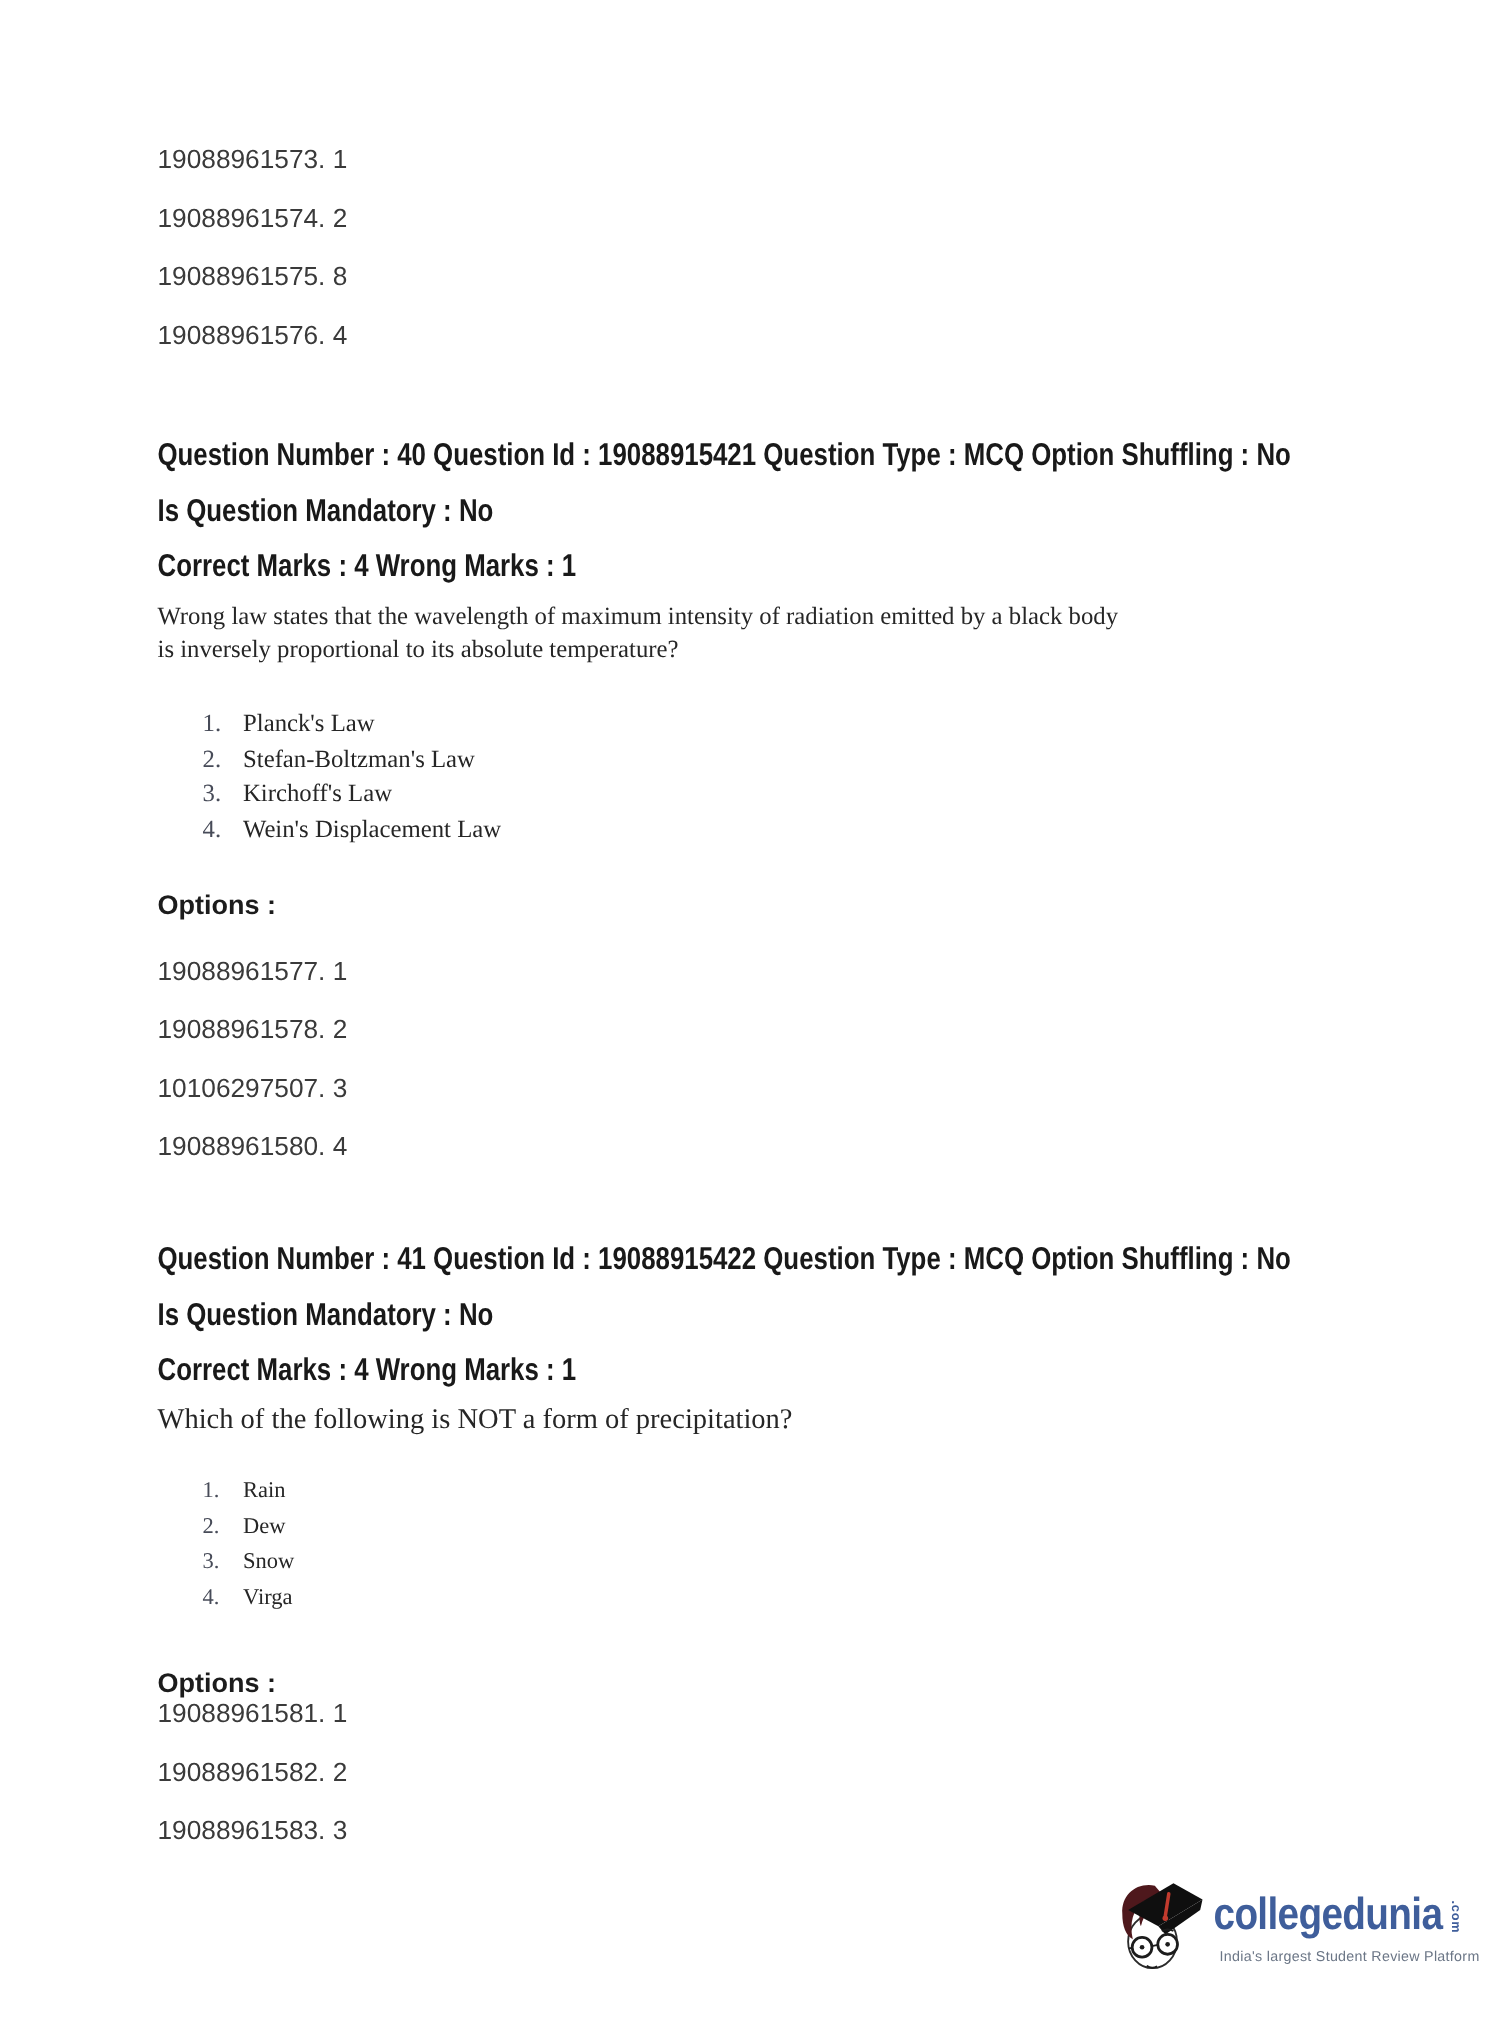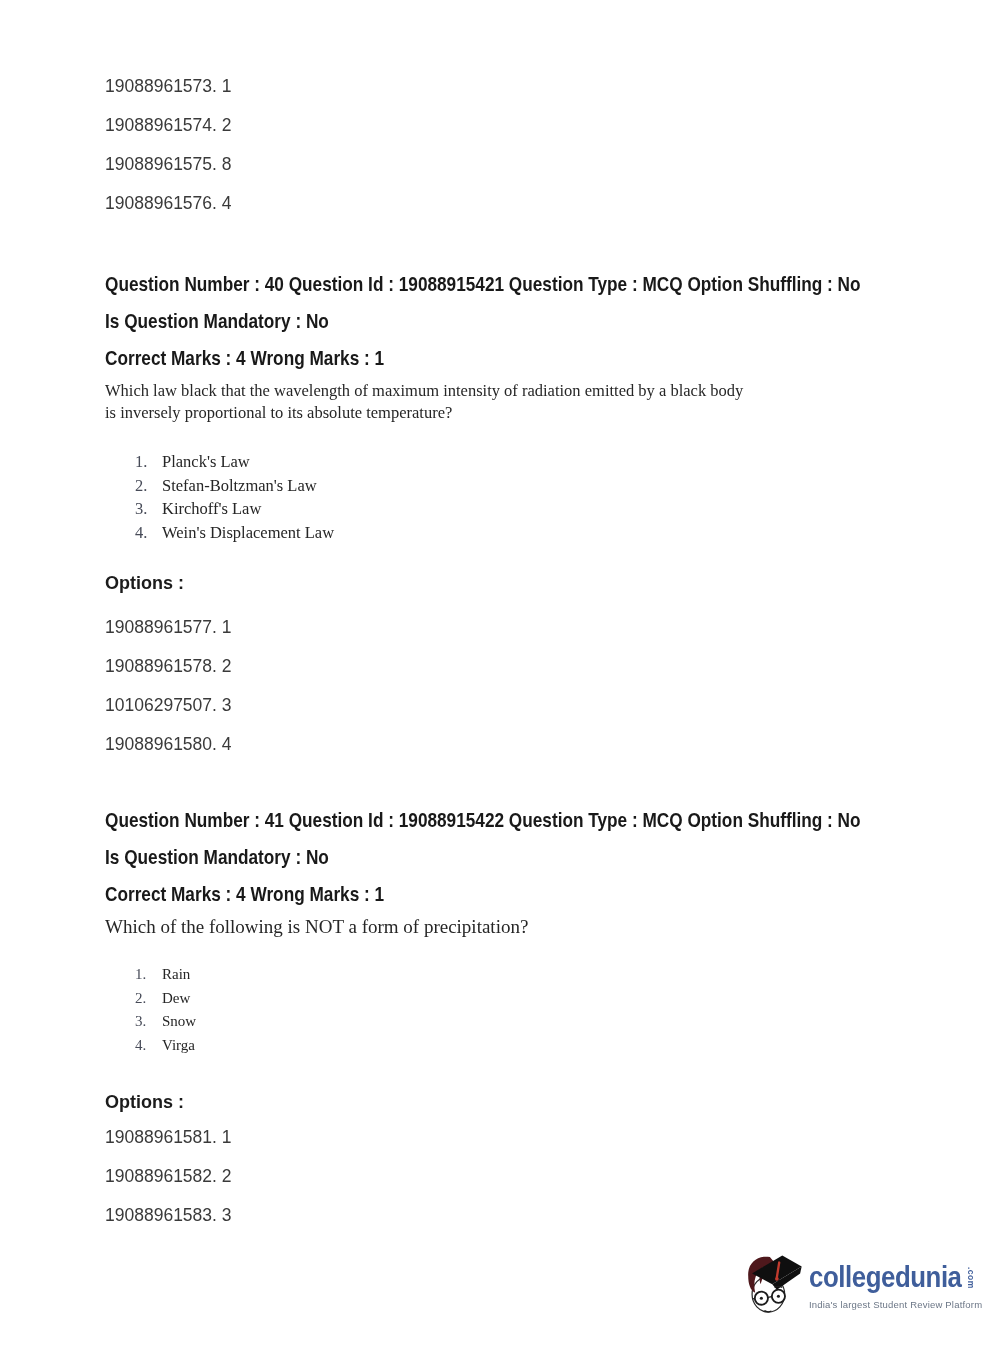--- a/index.html
+++ b/index.html
@@ -8,21 +8,21 @@
     width:1001px; height:1356px;
     position:relative; overflow:hidden;
     font-family:"Liberation Sans", sans-serif;
     color:#1c1c1c;
   }
   .page { display:flex; flex-direction:column; align-items:flex-start; padding-left:105px; }
 
   
   .opt-id-list { display:flex; flex-direction:column; gap:19px; }
   .opt-id { font-size:17.5px; line-height:20px; color:#3a3a3a; white-space:nowrap; }
-  .prev-options { margin-top:76px; }
+  .prev-options { margin-top:96px; }
 
   
   .question { display:flex; flex-direction:column; align-items:flex-start; }
   .q40 { margin-top:59px; }
   .q41 { margin-top:54px; }
 
   .q-header { display:flex; flex-direction:column; gap:13px; }
   .q-header-line { font-size:21px; line-height:24px; font-weight:700; color:#191919; }
   .q-header-line > span {
     display:inline-block; transform:scaleX(0.82); transform-origin:0 50%; white-space:nowrap;
@@ -34,26 +34,26 @@
 
   .choices { list-style:none; padding-left:30px; font-family:"Liberation Serif", serif; color:#262626; }
   .q40 .choices { margin-top:26px; font-size:16.5px; line-height:23.5px; }
   .q41 .choices { margin-top:24px; font-size:15px;   line-height:23.5px; }
   .choice-num { display:inline-block; width:27px; color:#474b58; }
 
   .options-label { font-size:18px; line-height:20px; font-weight:700; color:#1c1c1c; }
   .q40 .options-label { margin-top:29px; }
   .q41 .options-label { margin-top:35px; }
   .q40 .opt-ids { margin-top:24px; }
-  .q41 .opt-ids { margin-top:15px; }
+  .q41 .opt-ids { }
 
   
   .logo { position:absolute; left:742px; top:1244px; display:flex; align-items:flex-start; gap:5px; }
   .mascot { width:62px; height:82px; }
-  .logo-text { margin-top:18px; }
+  .logo-text { margin-top:18px;text-align:right; }
   .brand-row { position:relative; height:32px; }
   .brand {
     display:inline-block; font-size:30px; line-height:30px; font-weight:700;
     letter-spacing:-0.5px; color:var(--brand-color, #3f5e9b);
     transform:scaleX(0.86); transform-origin:0 0; white-space:nowrap;
   }
   .brand-suffix {
     position:absolute; left:157px; top:5px;
     writing-mode:vertical-rl; font-size:8.5px; font-weight:700;
     color:var(--brand-color, #3f5e9b); letter-spacing:0.5px;
@@ -82,21 +82,21 @@
     <div class="opt-id">19088961576. 4</div>
   </section>
 
   <section class="question q40">
     <div class="q-header">
       <div class="q-header-line"><span>Question Number : 40 Question Id : 19088915421 Question Type : MCQ Option Shuffling : No</span></div>
       <div class="q-header-line"><span>Is Question Mandatory : No</span></div>
       <div class="q-header-line"><span>Correct Marks : 4 Wrong Marks : 1</span></div>
     </div>
     <div class="q-body">
-      <div>Which law black that the wavelength of maximum intensity of radiation emitted by a black body</div>
+      <div>Wrong law states that the wavelength of maximum intensity of radiation emitted by a black body</div>
       <div>is inversely proportional to its absolute temperature?</div>
     </div>
     <ol class="choices">
       <li><span class="choice-num">1.</span><span>Planck's Law</span></li>
       <li><span class="choice-num">2.</span><span>Stefan-Boltzman's Law</span></li>
       <li><span class="choice-num">3.</span><span>Kirchoff's Law</span></li>
       <li><span class="choice-num">4.</span><span>Wein's Displacement Law</span></li>
     </ol>
     <div class="options-label">Options :</div>
     <div class="opt-id-list opt-ids">

